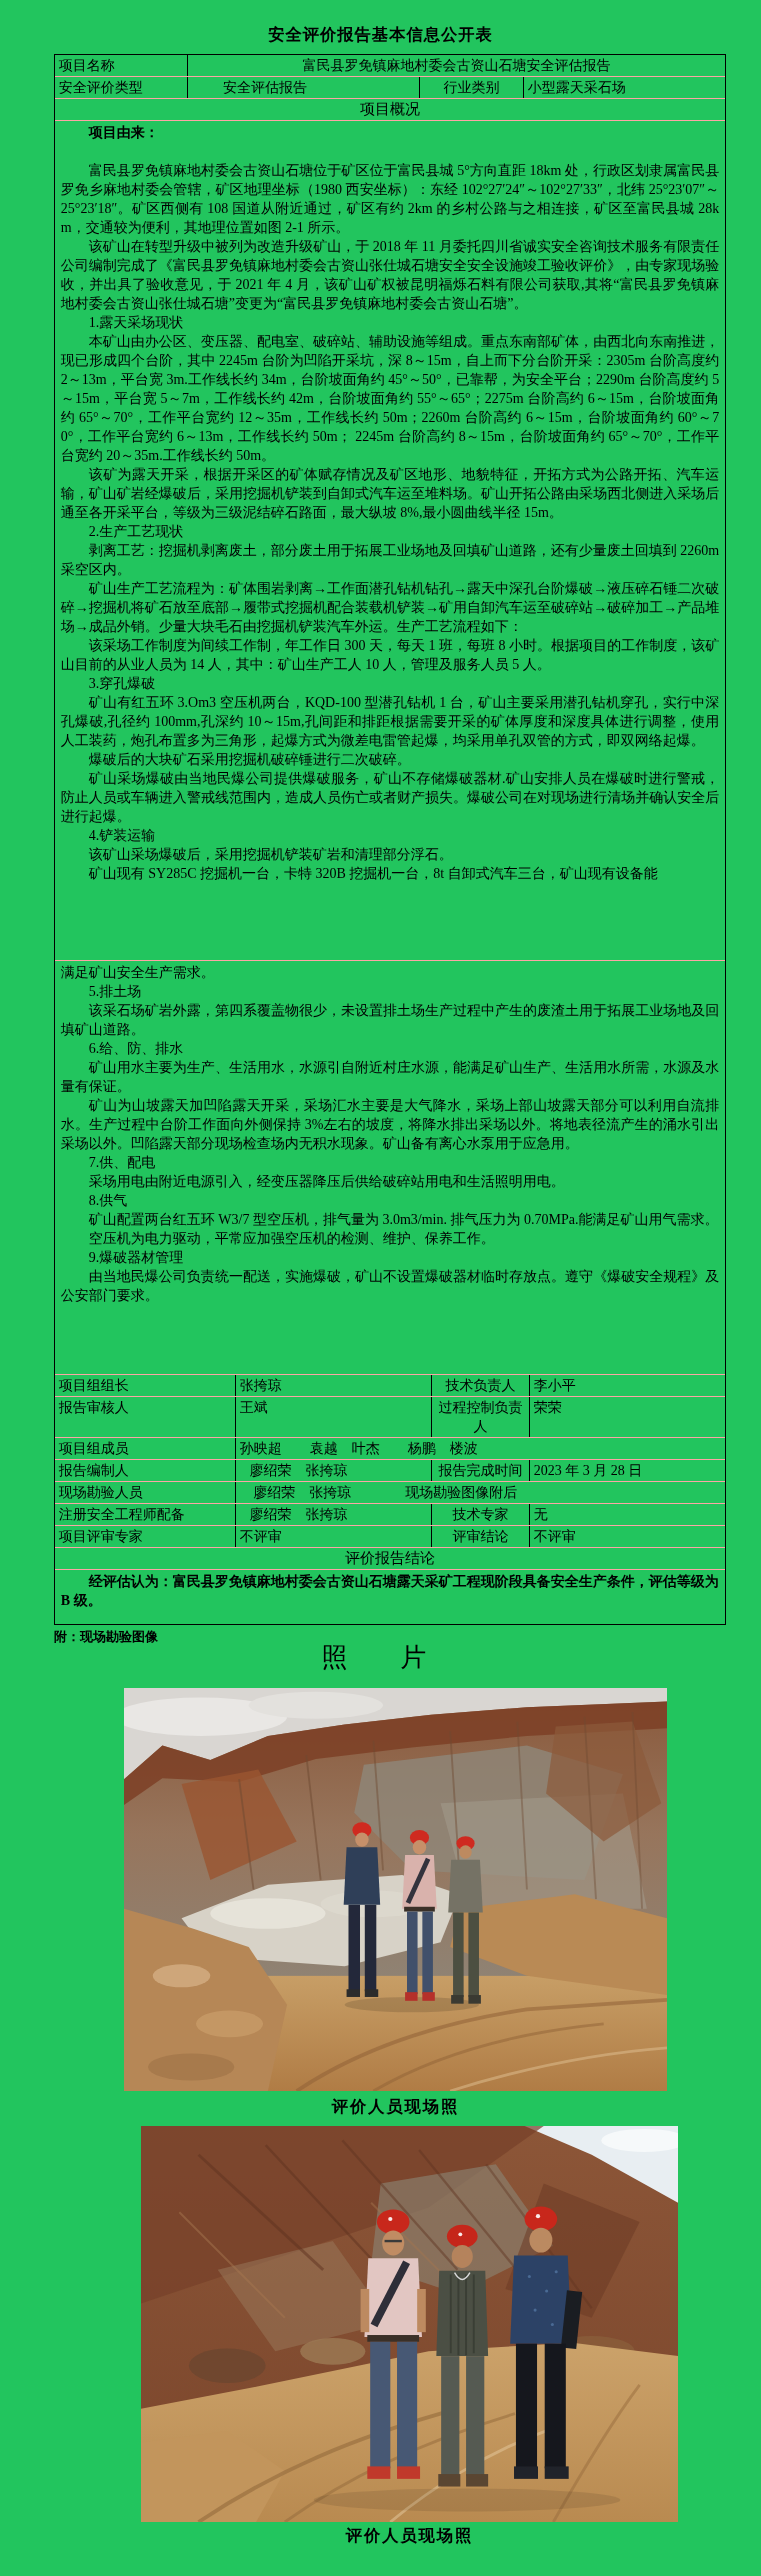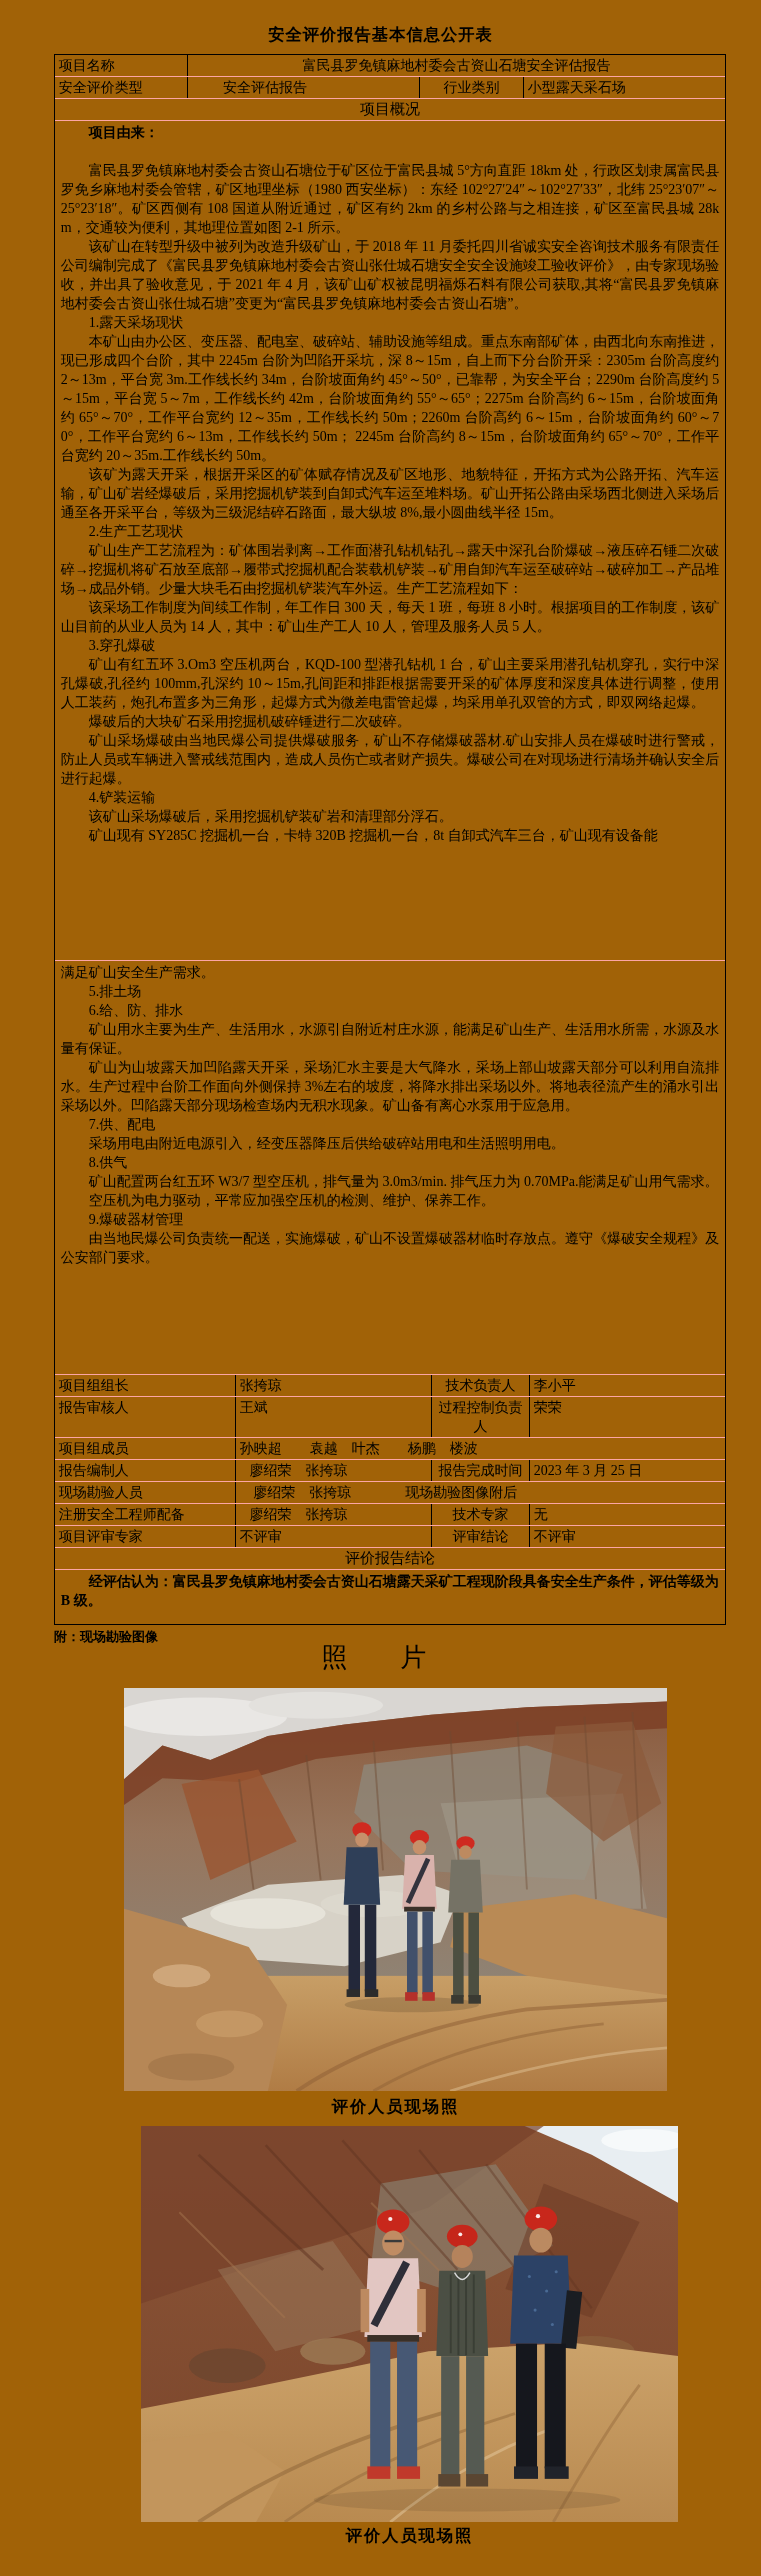--- a/index.html
+++ b/index.html
@@ -1,20 +1,20 @@
 <!DOCTYPE html>
 <html><head>
 <meta charset="utf-8">
 <style>
   html,body{margin:0;padding:0;background:#ffffff;}
   .page{
     width:761px;
     min-height:2576px;
     margin:0 auto;
-    background:#a16207;
+    background:#22c55e;
     color:#000;
     font-family:"Liberation Serif","DejaVu Serif",serif;
     font-size:14px;
     line-height:19px;
     box-sizing:border-box;
     padding-top:25px;
   }
   .doc-title{
     text-align:center;
     font-size:16.3px;
@@ -109,36 +109,38 @@
 
     <div class="trow">
       <div class="tcell content-cell part1">
         <p class="noindent origin-label" style="text-indent:2em;">项目由来：</p>
         <p>富民县罗免镇麻地村委会古资山石塘位于矿区位于富民县城 5°方向直距 18km 处，行政区划隶属富民县罗免乡麻地村委会管辖，矿区地理坐标（1980 西安坐标）：东经 102°27′24″～102°27′33″，北纬 25°23′07″～25°23′18″。矿区西侧有 108 国道从附近通过，矿区有约 2km 的乡村公路与之相连接，矿区至富民县城 28km，交通较为便利，其地理位置如图 2-1 所示。</p>
         <p>该矿山在转型升级中被列为改造升级矿山，于 2018 年 11 月委托四川省诚实安全咨询技术服务有限责任公司编制完成了《富民县罗免镇麻地村委会古资山张仕城石塘安全安全设施竣工验收评价》，由专家现场验收，并出具了验收意见，于 2021 年 4 月，该矿山矿权被昆明福烁石料有限公司获取,其将“富民县罗免镇麻地村委会古资山张仕城石塘”变更为“富民县罗免镇麻地村委会古资山石塘”。</p>
         <p>1.露天采场现状</p>
         <p>本矿山由办公区、变压器、配电室、破碎站、辅助设施等组成。重点东南部矿体，由西北向东南推进，现已形成四个台阶，其中 2245m 台阶为凹陷开采坑，深 8～15m，自上而下分台阶开采：2305m 台阶高度约 2～13m，平台宽 3m.工作线长约 34m，台阶坡面角约 45°～50°，已靠帮，为安全平台；2290m 台阶高度约 5～15m，平台宽 5～7m，工作线长约 42m，台阶坡面角约 55°～65°；2275m 台阶高约 6～15m，台阶坡面角约 65°～70°，工作平台宽约 12～35m，工作线长约 50m；2260m 台阶高约 6～15m，台阶坡面角约 60°～70°，工作平台宽约 6～13m，工作线长约 50m； 2245m 台阶高约 8～15m，台阶坡面角约 65°～70°，工作平台宽约 20～35m.工作线长约 50m。</p>
         <p>该矿为露天开采，根据开采区的矿体赋存情况及矿区地形、地貌特征，开拓方式为公路开拓、汽车运输，矿山矿岩经爆破后，采用挖掘机铲装到自卸式汽车运至堆料场。矿山开拓公路由采场西北侧进入采场后通至各开采平台，等级为三级泥结碎石路面，最大纵坡 8%,最小圆曲线半径 15m。</p>
         <p>2.生产工艺现状</p>
+        <p>剥离工艺：挖掘机剥离废土，部分废土用于拓展工业场地及回填矿山道路，还有少量废土回填到 2260m 采空区内。</p>
         <p>矿山生产工艺流程为：矿体围岩剥离→工作面潜孔钻机钻孔→露天中深孔台阶爆破→液压碎石锤二次破碎→挖掘机将矿石放至底部→履带式挖掘机配合装载机铲装→矿用自卸汽车运至破碎站→破碎加工→产品堆场→成品外销。少量大块毛石由挖掘机铲装汽车外运。生产工艺流程如下：</p>
         <p>该采场工作制度为间续工作制，年工作日 300 天，每天 1 班，每班 8 小时。根据项目的工作制度，该矿山目前的从业人员为 14 人，其中：矿山生产工人 10 人，管理及服务人员 5 人。</p>
         <p>3.穿孔爆破</p>
         <p>矿山有红五环 3.Om3 空压机两台，KQD-100 型潜孔钻机 1 台，矿山主要采用潜孔钻机穿孔，实行中深孔爆破,孔径约 100mm,孔深约 10～15m,孔间距和排距根据需要开采的矿体厚度和深度具体进行调整，使用人工装药，炮孔布置多为三角形，起爆方式为微差电雷管起爆，均采用单孔双管的方式，即双网络起爆。</p>
         <p>爆破后的大块矿石采用挖掘机破碎锤进行二次破碎。</p>
         <p>矿山采场爆破由当地民爆公司提供爆破服务，矿山不存储爆破器材.矿山安排人员在爆破时进行警戒，防止人员或车辆进入警戒线范围内，造成人员伤亡或者财产损失。爆破公司在对现场进行清场并确认安全后进行起爆。</p>
         <p>4.铲装运输</p>
         <p>该矿山采场爆破后，采用挖掘机铲装矿岩和清理部分浮石。</p>
         <p>矿山现有 SY285C 挖掘机一台，卡特 320B 挖掘机一台，8t 自卸式汽车三台，矿山现有设备能</p>
       </div>
     </div>
 
     <div class="trow">
       <div class="tcell content-cell part2">
         <p class="noindent">满足矿山安全生产需求。</p>
         <p>5.排土场</p>
+        <p>该采石场矿岩外露，第四系覆盖物很少，未设置排土场生产过程中产生的废渣土用于拓展工业场地及回填矿山道路。</p>
         <p>6.给、防、排水</p>
         <p>矿山用水主要为生产、生活用水，水源引自附近村庄水源，能满足矿山生产、生活用水所需，水源及水量有保证。</p>
         <p>矿山为山坡露天加凹陷露天开采，采场汇水主要是大气降水，采场上部山坡露天部分可以利用自流排水。生产过程中台阶工作面向外侧保持 3%左右的坡度，将降水排出采场以外。将地表径流产生的涌水引出采场以外。凹陷露天部分现场检查场内无积水现象。矿山备有离心水泵用于应急用。</p>
         <p>7.供、配电</p>
         <p>采场用电由附近电源引入，经变压器降压后供给破碎站用电和生活照明用电。</p>
         <p>8.供气</p>
         <p>矿山配置两台红五环 W3/7 型空压机，排气量为 3.0m3/min. 排气压力为 0.70MPa.能满足矿山用气需求。</p>
         <p>空压机为电力驱动，平常应加强空压机的检测、维护、保养工作。</p>
         <p>9.爆破器材管理</p>
         <p>由当地民爆公司负责统一配送，实施爆破，矿山不设置爆破器材临时存放点。遵守《爆破安全规程》及公安部门要求。</p>
@@ -161,21 +163,21 @@
 
     <div class="trow">
       <div class="tcell p-l">项目组成员</div>
       <div class="tcell p-v2">孙映超　　袁越　叶杰　　杨鹏　楼波</div>
     </div>
 
     <div class="trow">
       <div class="tcell p-l">报告编制人</div>
       <div class="tcell p-v indent">廖绍荣　张挎琼</div>
       <div class="tcell p-l2">报告完成时间</div>
-      <div class="tcell p-v2">2023 年 3 月 25 日</div>
+      <div class="tcell p-v2">2023 年 3 月 28 日</div>
     </div>
 
     <div class="trow">
       <div class="tcell p-l">现场勘验人员</div>
       <div class="tcell p-v2 survey-flex">
         <span style="padding-left:13.4px;">廖绍荣　张挎琼</span>
         <span class="survey-note">现场勘验图像附后</span>
       </div>
     </div>
 

